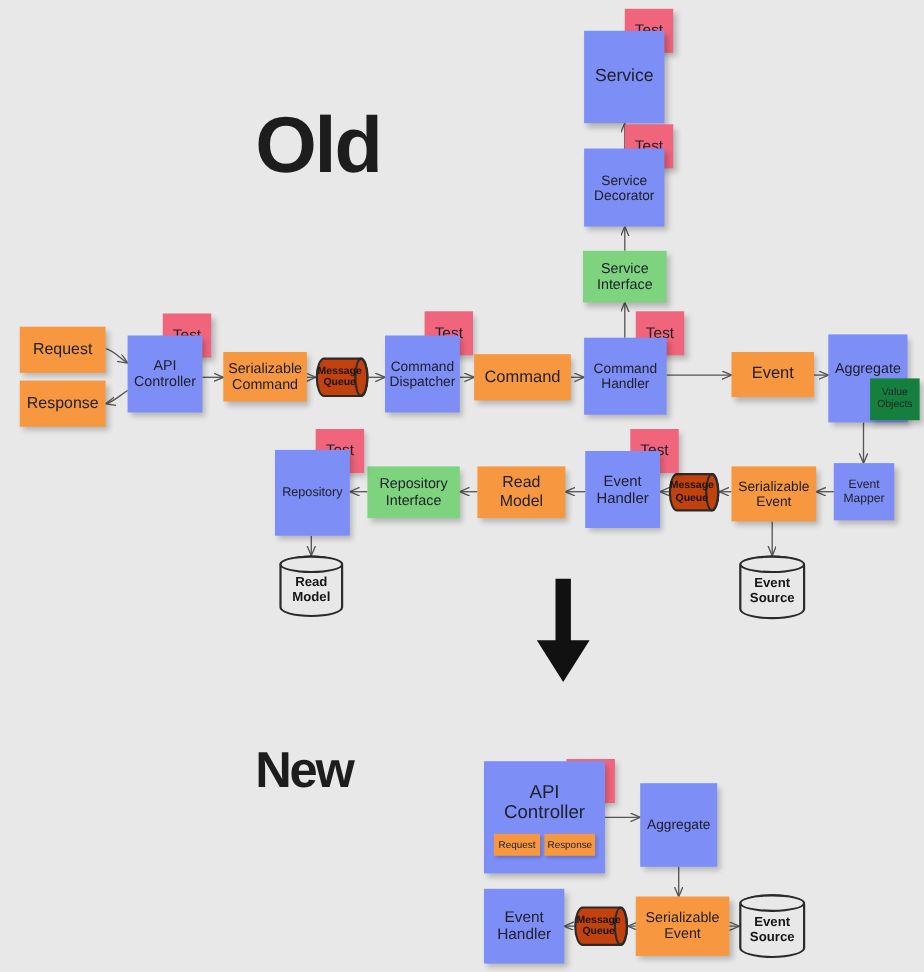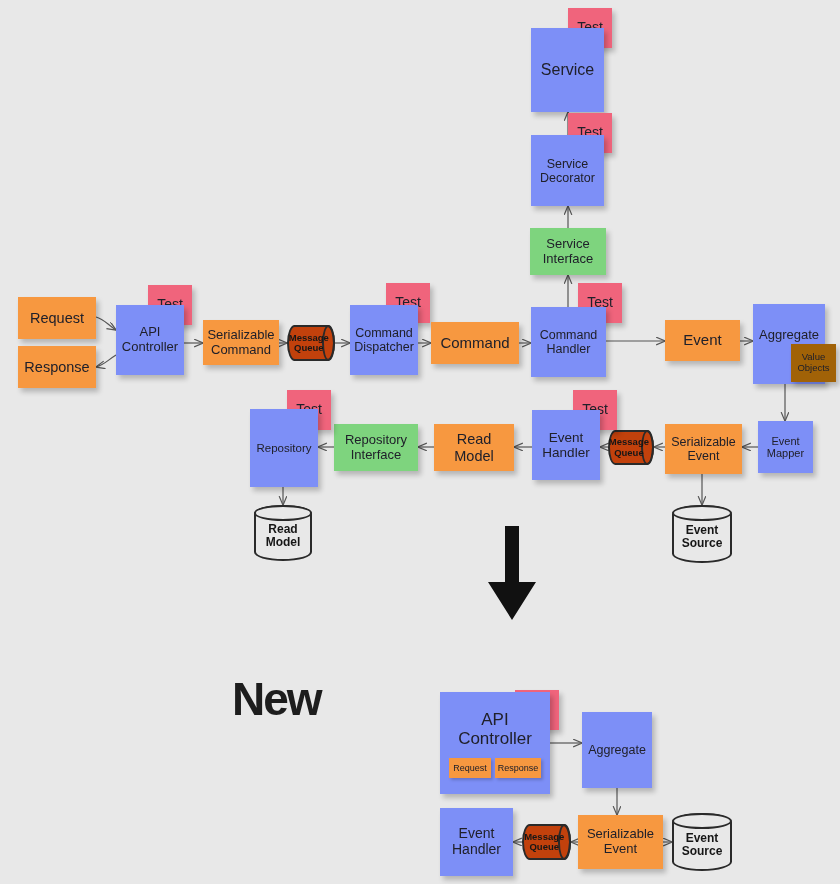--- a/index.html
+++ b/index.html
@@ -40,21 +40,21 @@
     text-align: center;
     color: #20202a;
     line-height: 1.12;
     white-space: pre-line;
     box-shadow: 3px 4px 5px rgba(0,0,0,0.22);
   }
   .blue   { background: #7d8ff7; }
   .orange { background: #f79840; }
   .green  { background: #7ed47e; }
   .pink   { background: #f0647c; }
-  .yellow { background: #a16207; }
+  .yellow { background: #15803d; }
 
   
   .db {
     position: absolute;
     box-sizing: border-box;
     border: 2px solid #2a2a2a;
     border-radius: 50% / 16%;
     background: #e8e8e8;
     display: flex;
     align-items: center;
@@ -162,20 +162,21 @@
       <path d="M283,487 L283,505"></path>
 
       <path d="M550,743 L582,743"></path>
       <path d="M617,788 L617,815"></path>
       <path d="M663,842 L672,842"></path>
       <path d="M578,842 L571,842"></path>
       <path d="M522,842 L513,842"></path>
     </g>
   </svg>
 
+  <div class="section-title" style="left:232px; top:96px; font-size:72px;">Old</div>
 
   <div class="section-title" style="left:232px; top:676px; font-size:46px;">New</div>
 
   <svg class="big-arrow" style="left:486px; top:526px;" width="52" height="96" viewBox="0 0 52 96">
     <path d="M19,0 L33,0 L33,56 L50,56 L26,94 L2,56 L19,56 Z" fill="#111111"></path>
   </svg>
 
   <div class="node pink" style="left:568px; top:8px; width:44px; height:40px; font-size:14px;">Test</div>
   <div class="node blue" style="left:531px; top:28px; width:73px; height:84px; font-size:16px;">Service</div>
 

